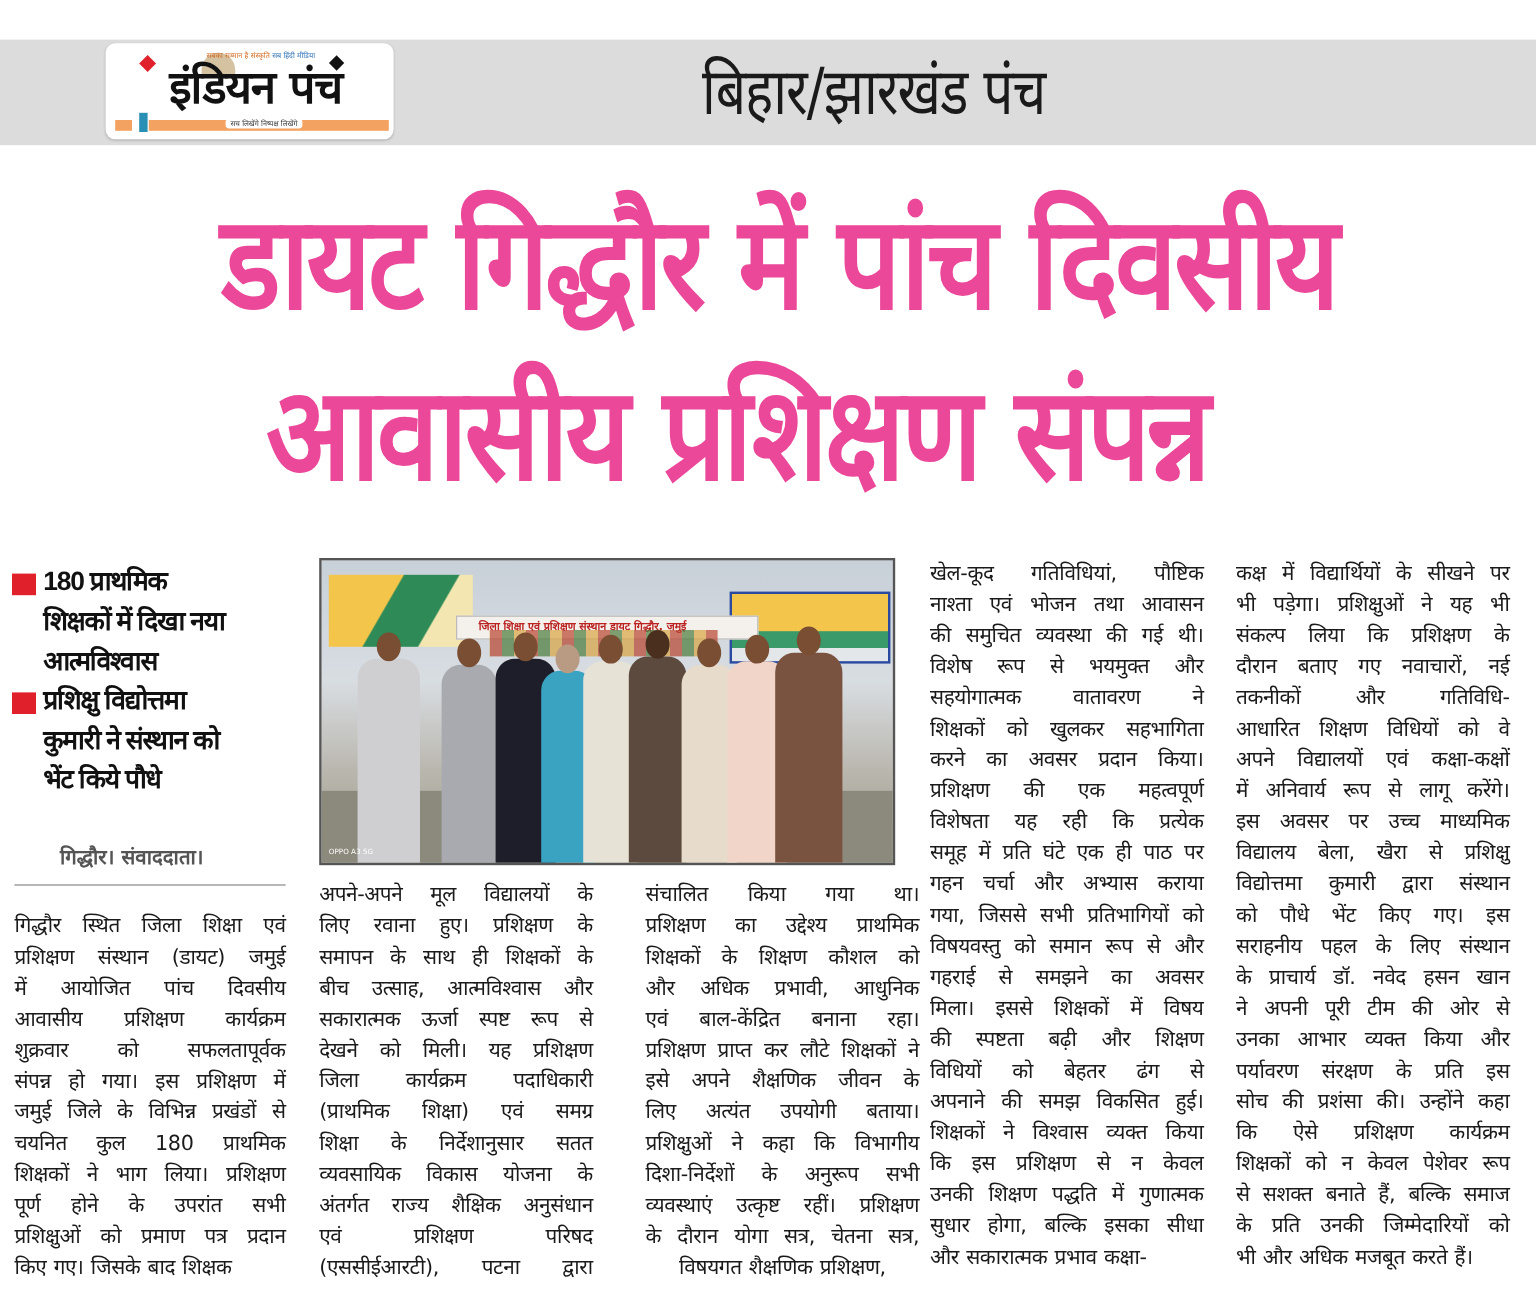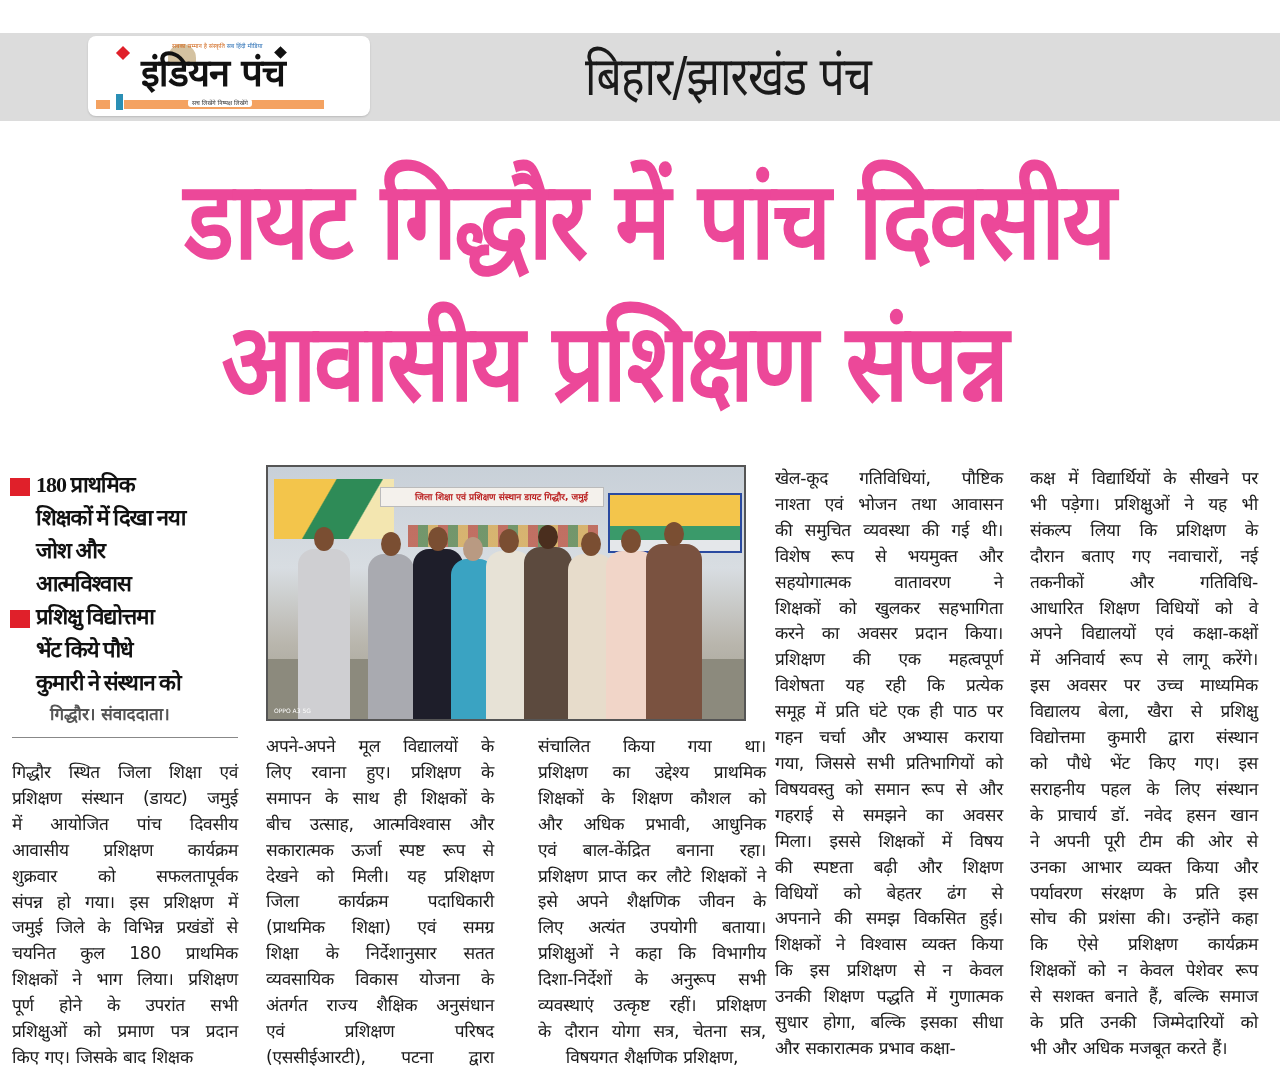--- a/index.html
+++ b/index.html
@@ -4,21 +4,21 @@
   <style>
     * { box-sizing: border-box; margin: 0; padding: 0; }
     html, body { width: 1280px; height: 1080px; background: #ffffff; overflow: hidden; }
     body { font-family: "DejaVu Sans", sans-serif; color: #1a1a1a; position: relative; }
 
     .masthead {
       position: absolute; left: 0; top: 33px; width: 1280px; height: 88px;
       background: #dcdcdc;
     }
     .logo {
-      position: absolute; left: 88px; top: 3px; width: 282px; height: 80px;
+      position: absolute; left: 88px; top: 3px; width: 240px; height: 80px;
       background: #ffffff; border-radius: 8px; box-shadow: 0 1px 2px rgba(0,0,0,0.15);
       overflow: hidden;
     }
     .logo-tagline-top {
       position: absolute; left: 84px; top: 6px; font-size: 6px; color: #d2691e; white-space: nowrap;
     }
     .logo-tagline-top span.blue { color: #2a6fb5; }
     .logo-diamond-left {
       position: absolute; left: 30px; top: 12px; width: 10px; height: 10px; background: #e0202a;
       transform: rotate(45deg);
@@ -70,42 +70,42 @@
     .headline-line.l2 { margin-left: -90px; }
 
     .highlights {
       position: absolute; left: 8px; top: 468px; width: 240px;
     }
     .hl-item { position: relative; padding-left: 28px; margin-bottom: 0; }
     .hl-bullet {
       position: absolute; left: 2px; top: 10px; width: 20px; height: 18px; background: #e0202a;
     }
     .hl-text {
-      font-family: Liberation Serif, serif; font-weight: bold; font-size: 22px; line-height: 33px;
+      font-family: Liberation Sans, sans-serif; font-weight: bold; font-size: 22px; line-height: 33px;
       color: #111; letter-spacing: -1px; display: block;
     }
     .byline {
       position: absolute; left: 50px; top: 702px; font-weight: bold; font-size: 17px; color: #555;
       white-space: nowrap;
     }
     .byline-rule {
       position: absolute; left: 12px; top: 737px; width: 226px; height: 1px; background: #888;
     }
 
     .photo {
       position: absolute; left: 266px; top: 465px; width: 480px; height: 256px;
       background: linear-gradient(#c8d0d8 0%, #d8dde2 40%, #b9b6ad 70%, #9d9a8e 100%);
       border: 2px solid #555; overflow: hidden;
     }
     .photo .mural-left { position: absolute; left: 6px; top: 12px; width: 120px; height: 60px;
       background: linear-gradient(120deg, #f3c54b 0%, #f3c54b 40%, #2e8b57 41%, #2e8b57 70%, #f3e6b0 71%); }
     .photo .mural-right { position: absolute; left: 340px; top: 26px; width: 134px; height: 60px;
       background: linear-gradient(#f3c54b 0%, #f3c54b 55%, #3a9a6a 56%, #3a9a6a 80%, #e4e7ea 81%); border: 2px solid #2a4aa0; }
-    .photo .banner { position: absolute; left: 112px; top: 20px; width: 224px; height: 20px;
-      background: #f4f1ec; border: 1px solid #bbb; padding-left: 16px; }
+    .photo .banner { position: absolute; left: 112px; top: 46px; width: 252px; height: 20px;
+      background: #f4f1ec; border: 1px solid #bbb; }
     .photo .banner-text { font-size: 9px; color: #b22; line-height: 18px; padding-left: 18px; white-space: nowrap; font-weight: bold; }
     .photo .garland { position: absolute; left: 140px; top: 58px; width: 190px; height: 22px;
       background: repeating-linear-gradient(90deg, #b8432e 0 10px, #4a7a3a 10px 20px, #d9a441 20px 30px); opacity: 0.7; }
     .photo .ground { position: absolute; left: 0; bottom: 0; width: 100%; height: 60px; background: #8c8a7d; }
     .person { position: absolute; bottom: 0; border-radius: 16px 16px 0 0; }
     .person .head { position: absolute; top: -22px; left: 50%; margin-left: -10px; width: 20px; height: 24px; border-radius: 50%; background: #7a4e32; }
     .photo .stamp { position: absolute; left: 6px; bottom: 4px; font-size: 6px; color: #fff; line-height: 8px; }
 
     .col {
       position: absolute; top: 0; font-family: "DejaVu Sans", sans-serif; font-size: 17.3px; line-height: 25.9px;
@@ -142,28 +142,27 @@
 <h1 class="headline">
   <span class="headline-line l1">डायट गिद्धौर में पांच दिवसीय</span>
   <span class="headline-line l2">आवासीय प्रशिक्षण संपन्न</span>
 </h1>
 
 <div class="highlights">
   <div class="hl-item">
     <span class="hl-bullet"></span>
     <span class="hl-text">180 प्राथमिक</span>
     <span class="hl-text">शिक्षकों में दिखा नया</span>
-    <span class="hl-text">जोश और</span>
     <span class="hl-text">आत्मविश्वास</span>
   </div>
   <div class="hl-item">
     <span class="hl-bullet"></span>
     <span class="hl-text">प्रशिक्षु विद्योत्तमा</span>
+    <span class="hl-text">कुमारी ने संस्थान को</span>
     <span class="hl-text">भेंट किये पौधे</span>
-    <span class="hl-text">कुमारी ने संस्थान को</span>
   </div>
 </div>
 <div class="byline">गिद्धौर। संवाददाता।</div>
 <div class="byline-rule"></div>
 
 <figure class="photo">
   <div class="mural-left"></div>
   <div class="mural-right"></div>
   <div class="banner">
     <div class="banner-text">जिला शिक्षा एवं प्रशिक्षण संस्थान डायट गिद्धौर, जमुई</div>

